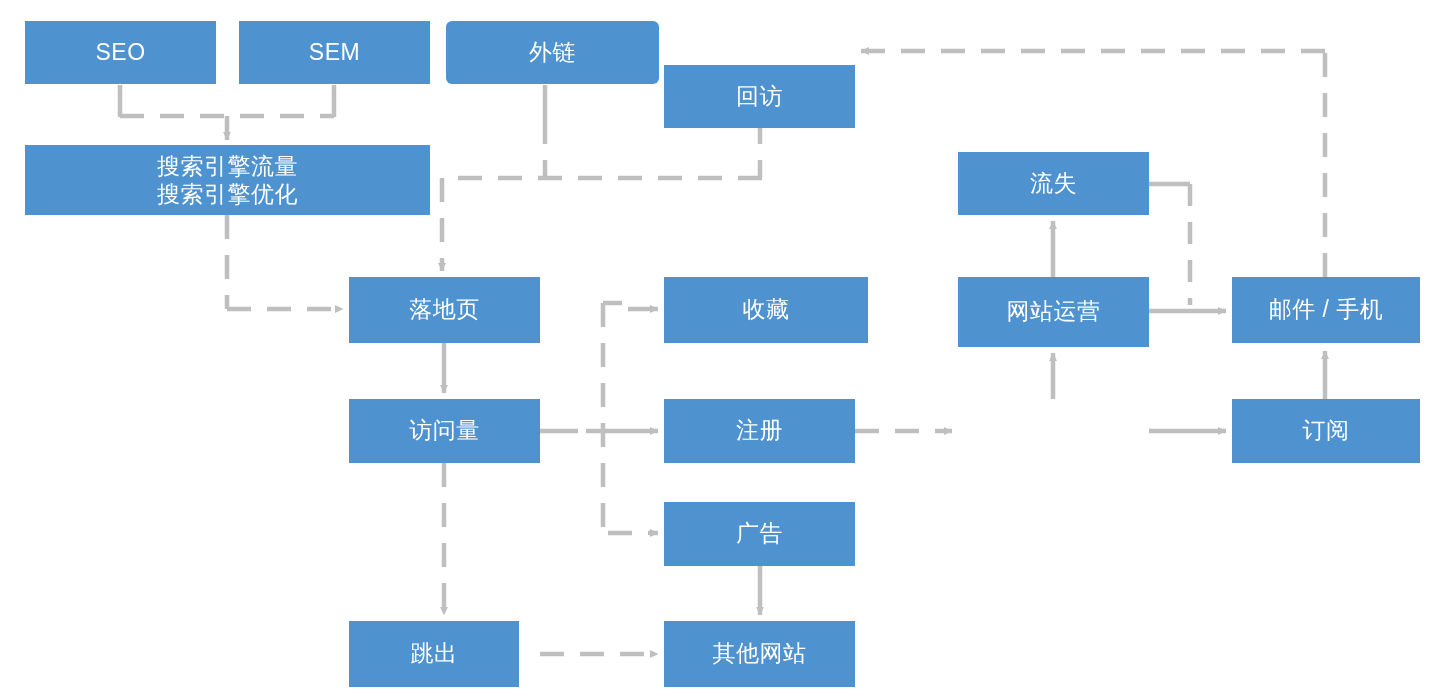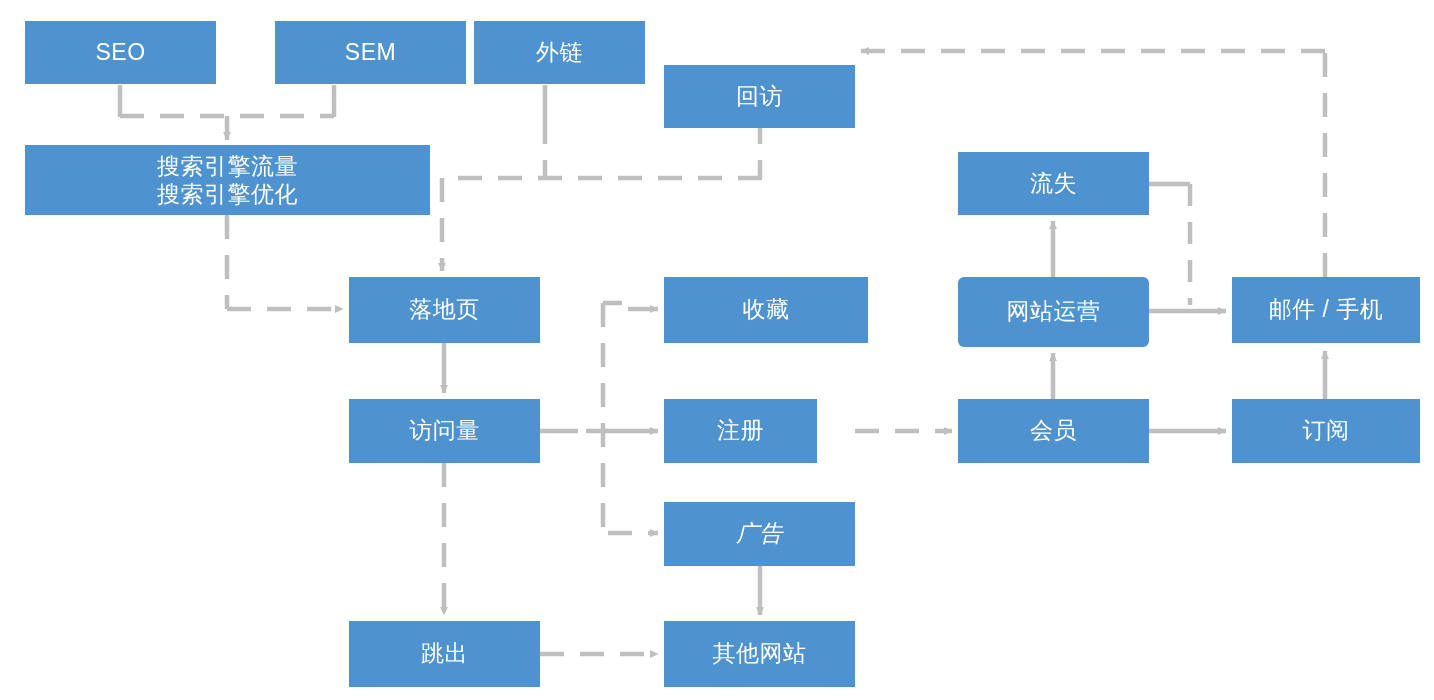--- a/index.html
+++ b/index.html
@@ -130,25 +130,25 @@
 
       <path d="M1325,277 L1325,51" stroke-dasharray="24 16"></path>
       <path d="M1325,51 L861,51" stroke-dasharray="24 16" marker-end="url(#arrow-l)"></path>
     </g>
   </svg>
 
   <div class="node-box" style="left:25px;  top:21px;  width:191px; height:63px;">
     <span class="node-label">SEO</span>
   </div>
 
-  <div class="node-box" style="left:239px; top:21px;  width:191px; height:63px;margin-left:36px;">
+  <div class="node-box" style="left:239px; top:21px;  width:191px; height:63px;">
     <span class="node-label">SEM</span>
   </div>
 
-  <div class="node-box" style="left:474px; top:21px;  width:171px; height:63px;">
+  <div class="node-box" style="left:446px; top:21px;  width:213px; height:63px;border-radius:6px;">
     <span class="node-label">外链</span>
   </div>
 
   <div class="node-box" style="left:664px; top:21px;  width:191px; height:63px;margin-top:44px;">
     <span class="node-label">回访</span>
   </div>
 
   <div class="node-box multiline" style="left:25px; top:145px; width:405px; height:70px;">
     <span class="node-label">搜索引擎流量</span>
     <span class="node-label">搜索引擎优化</span>
@@ -159,49 +159,46 @@
   </div>
 
   <div class="node-box" style="left:349px; top:277px; width:191px; height:66px;justify-content:center;">
     <span class="node-label">落地页</span>
   </div>
 
   <div class="node-box" style="left:664px; top:277px; width:204px; height:66px;">
     <span class="node-label">收藏</span>
   </div>
 
-  <div class="node-box" style="left:958px; top:277px; width:191px; height:70px;border-radius:6px;">
+  <div class="node-box" style="left:958px; top:277px; width:191px; height:70px;">
     <span class="node-label">网站运营</span>
   </div>
 
   <div class="node-box" style="left:1232px; top:277px; width:188px; height:66px;">
     <span class="node-label">邮件 / 手机</span>
   </div>
 
   <div class="node-box" style="left:349px; top:399px; width:191px; height:64px;">
     <span class="node-label">访问量</span>
   </div>
 
-  <div class="node-box" style="left:664px; top:399px; width:153px; height:64px;">
+  <div class="node-box" style="left:664px; top:399px; width:191px; height:64px;">
     <span class="node-label">注册</span>
   </div>
 
-  <div class="node-box" style="left:958px; top:399px; width:191px; height:64px;">
-    <span class="node-label">会员</span>
-  </div>
 
   <div class="node-box" style="left:1232px; top:399px; width:188px; height:64px;">
     <span class="node-label">订阅</span>
   </div>
 
-  <div class="node-box" style="left:664px; top:502px; width:191px; height:64px;font-style:italic;">
+  <div class="node-box" style="left:664px; top:502px; width:191px; height:64px;">
     <span class="node-label">广告</span>
   </div>
 
-  <div class="node-box" style="left:349px; top:621px; width:191px; height:66px;">
+  <div class="node-box" style="left:349px; top:621px; width:170px; height:66px;">
     <span class="node-label">跳出</span>
   </div>
 
   <div class="node-box" style="left:664px; top:621px; width:191px; height:66px;">
     <span class="node-label">其他网站</span>
   </div>
 
 </div>
 
 </body></html>

